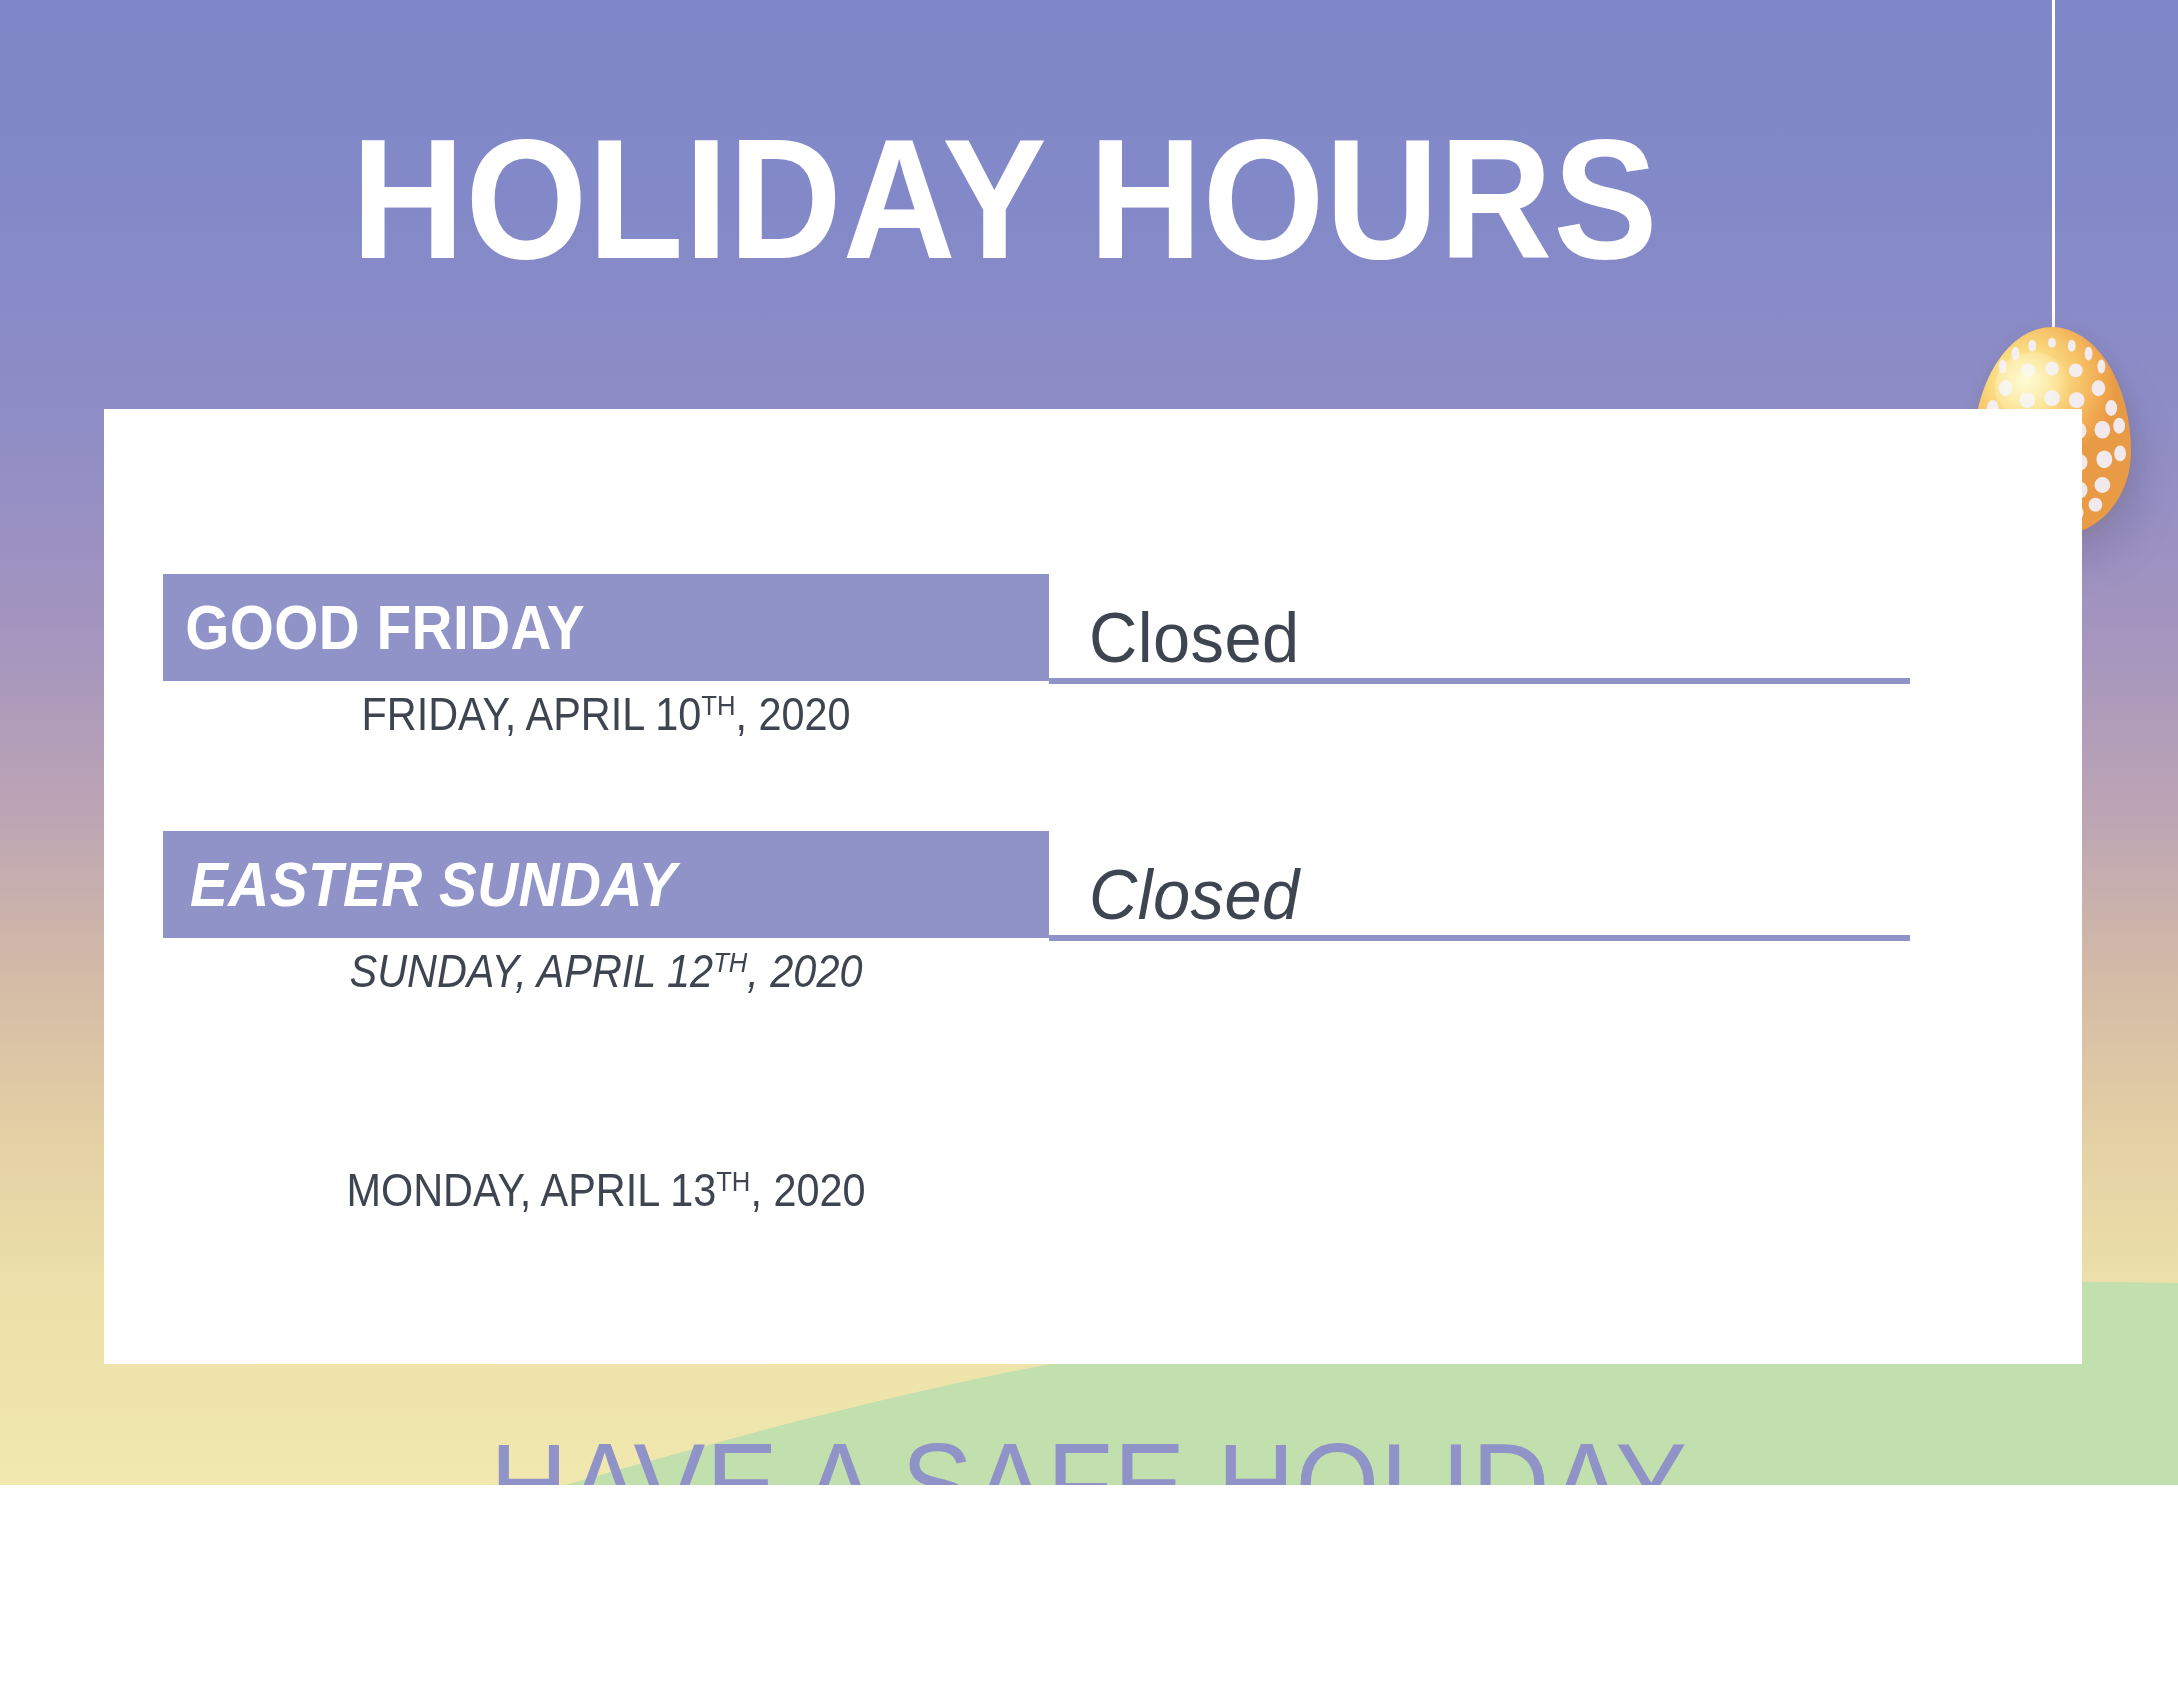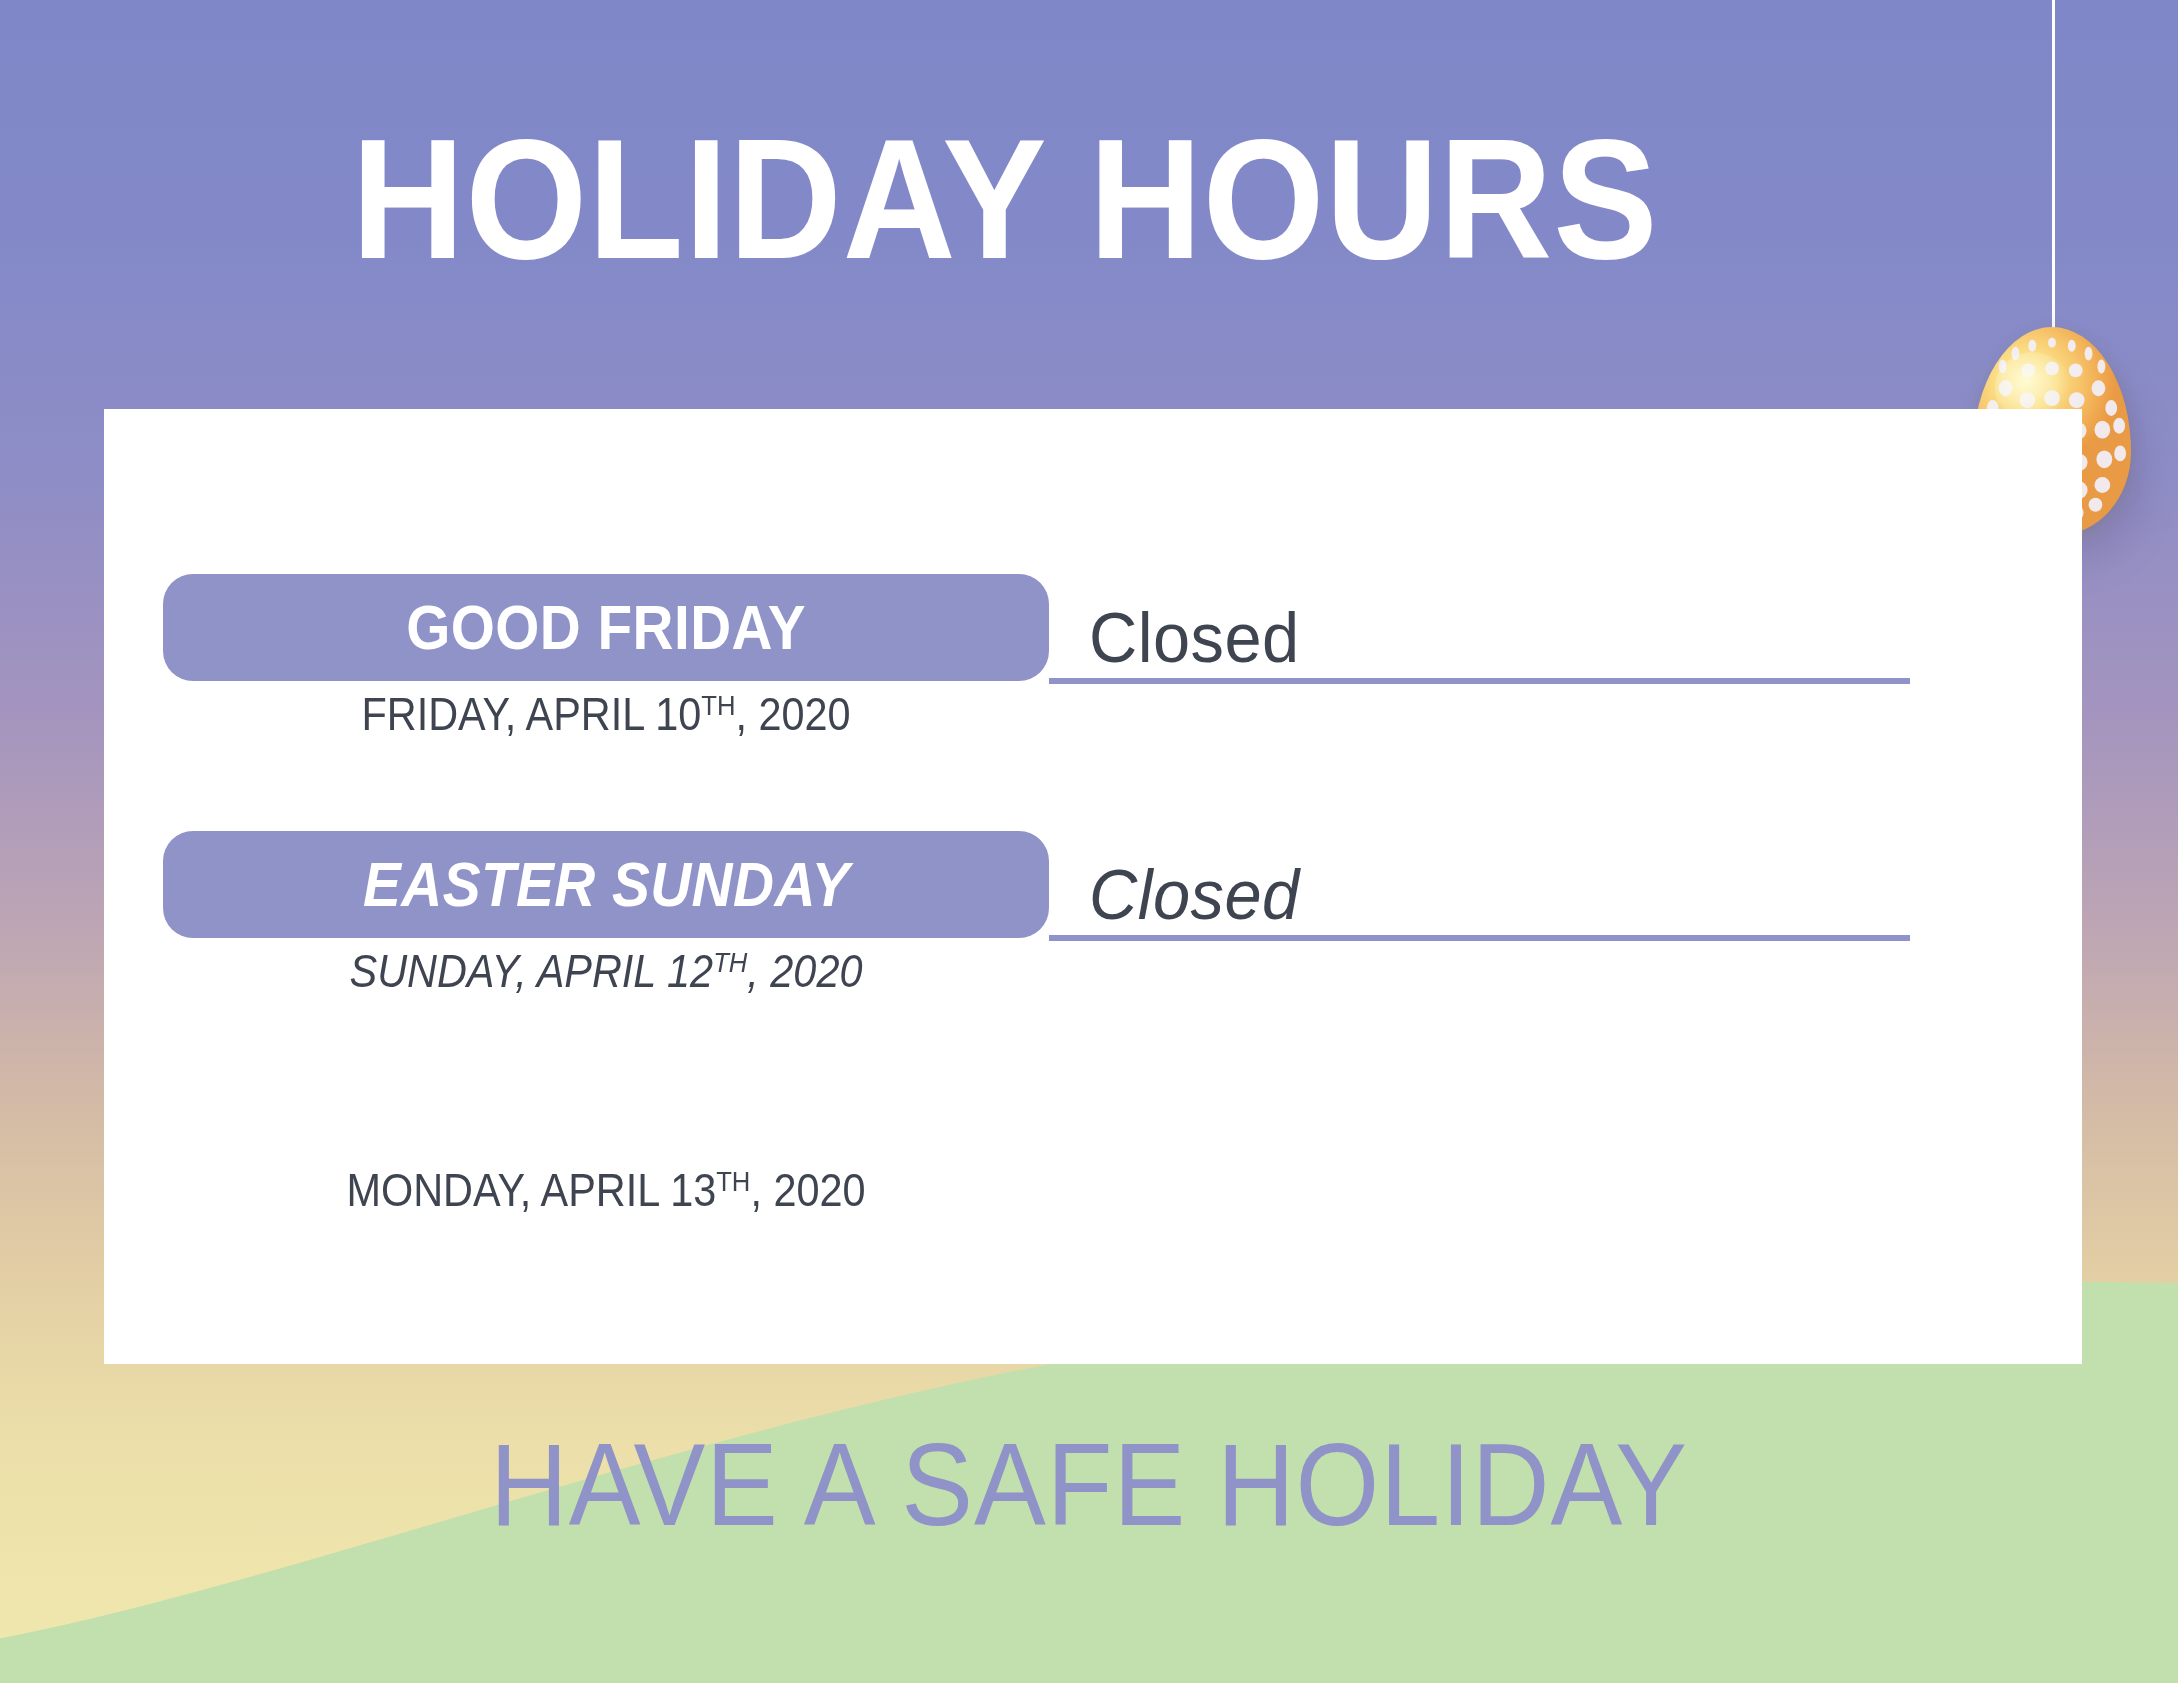--- a/index.html
+++ b/index.html
@@ -7,21 +7,21 @@
     padding: 0;
     background: #ffffff;
   }
   body {
     font-family: "Liberation Sans", sans-serif;
   }
 
   #poster {
     position: relative;
     width: 2178px;
-    height: 1683px;
+    height: 1485px;
     overflow: hidden;
     
     background: linear-gradient(
       180deg,
       #7f87c8 0%,
       #8389c8 14%,
       #8e8dc6 28%,
       #a394bf 42%,
       #bda5b4 55%,
       #d4bba6 66%,
@@ -142,22 +142,21 @@
 
   .day-bar {
     position: absolute;
     left: 59px;
     top: 12px;
     width: 886px;
     height: 107px;
     background: #9093c8;
     display: flex;
     align-items: center;
-    justify-content: center;
-    border-radius: 30px;
+    justify-content: flex-start;
   }
   .day-bar .day-label {
     color: #ffffff;
     font-family: "Liberation Sans", sans-serif;
     font-weight: 700;
     font-size: 63px;
     letter-spacing: 0.5px;
     line-height: 1;
     transform: scaleX(0.90);
     white-space: nowrap;

